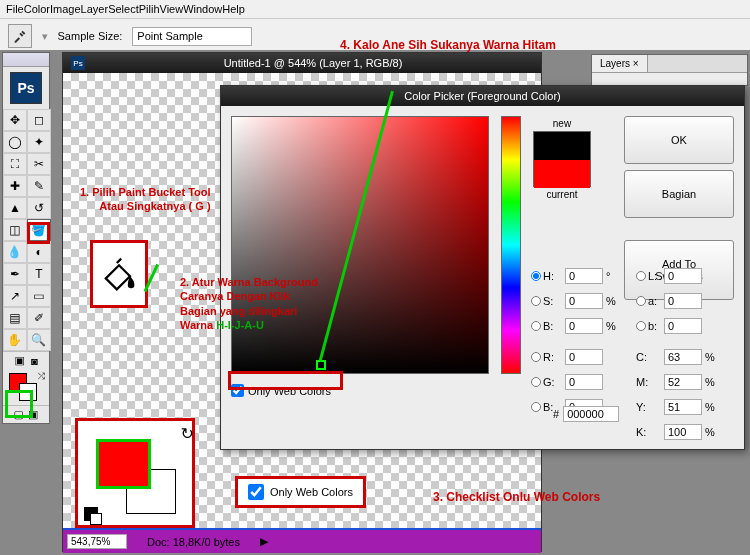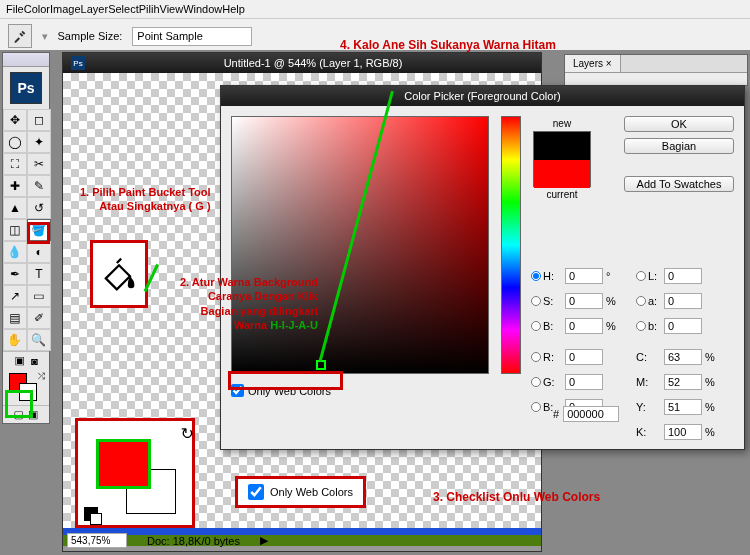--- a/index.html
+++ b/index.html
@@ -18,38 +18,38 @@
 .toolbtn{width:24px;height:22px;border:1px solid #ccc;background:#e8e8e8;display:flex;align-items:center;justify-content:center;font-size:12px}
 .toolbtn.sel{background:#fff;border:1px solid #666}
 .swatches{padding:4px;position:relative;height:36px}
 .fg-sw{width:18px;height:18px;background:red;border:1px solid #000;position:absolute;left:6px;top:4px}
 .bg-sw{width:18px;height:18px;background:#fff;border:1px solid #000;position:absolute;left:16px;top:14px}
 .sw-arrow{position:absolute;right:4px;top:2px;font-size:9px}
 .doc-window{position:absolute;left:62px;top:2px;width:480px;height:500px;background:#999;border:1px solid #333}
 .doc-title{background:linear-gradient(#3a3a3a,#1a1a1a);color:#fff;padding:3px 8px;font-size:11px;text-align:center;display:flex;align-items:center;gap:8px}
 .doc-title .ico{width:14px;height:14px;background:#0a3a6e;color:#fff;font-size:8px;display:flex;align-items:center;justify-content:center}
 .canvas-area{position:relative;height:455px;background-image:repeating-conic-gradient(#ccc 0 25%,#fff 0 50%);background-size:16px 16px}
-.statusbar{background:#4d7c0f;padding:2px 4px;display:flex;align-items:center;gap:20px;border-top:7px solid #1d4ed8;font-size:10px;height:18px}
+.statusbar{background:#a21caf;padding:2px 4px;display:flex;align-items:center;gap:20px;border-top:2px solid #1d4ed8;font-size:10px;height:25px}
 .zoom-input{border:1px solid #aaa;padding:1px 3px;width:60px;font-size:10px}
-.layers-panel{position:absolute;right:2px;top:4px;width:184px;background:#ededed;border:1px solid #666}
+.layers-panel{position:absolute;right:2px;top:4px;width:157px;background:#ededed;border:1px solid #666}
 .layers-tab{display:flex;background:#ddd;border-bottom:1px solid #999}
 .layers-tab span{padding:3px 8px;background:#ededed;border-right:1px solid #999;font-size:10px}
 .color-picker{position:absolute;left:220px;top:85px;width:525px;height:365px;background:#ededed;border:1px solid #333;box-shadow:3px 3px 8px rgba(0,0,0,.4);z-index:10}
 .cp-title{background:linear-gradient(#3a3a3a,#1a1a1a);color:#fff;padding:4px;text-align:center;font-size:11px}
 .cp-body{padding:10px;position:relative;height:340px}
 .cp-field{position:absolute;left:10px;top:10px;width:258px;height:258px;background:linear-gradient(to bottom,rgba(0,0,0,0),#000),linear-gradient(to right,#fff,#f00);border:1px solid #666}
 .cp-marker{position:absolute;width:10px;height:10px;border:2px solid #0f0;border-radius:0;left:84px;bottom:3px}
 .hue-strip{position:absolute;left:280px;top:10px;width:20px;height:258px;background:linear-gradient(to bottom,#f00,#ff0,#0f0,#0ff,#00f,#f0f,#f00);border:1px solid #666}
 .preview{position:absolute;left:312px;top:12px;text-align:center}
 .preview .lbl{font-size:10px;margin-bottom:2px}
 .prev-box{width:58px;height:56px;border:1px solid #666}
 .prev-new{height:28px;background:#000}
 .prev-cur{height:28px;background:#f00}
 .btns{position:absolute;right:10px;top:10px;display:flex;flex-direction:column;gap:6px}
-.btn{width:110px;padding:1px;background:linear-gradient(#fdfdfd,#e4e4e4);border:1px solid #888;border-radius:3px;text-align:center;font-size:11px}
+.btn{width:110px;padding:17px;background:linear-gradient(#fdfdfd,#e4e4e4);border:1px solid #888;border-radius:3px;text-align:center;font-size:11px}
 .num-inputs{position:absolute;left:310px;top:160px;font-size:11px}
 .num-row{display:flex;align-items:center;margin-bottom:5px;height:20px}
 .num-row label{width:34px;display:flex;align-items:center;gap:2px}
 .num-row input[type=text]{width:38px;border:1px solid #aaa;padding:1px 3px;font-size:11px}
 .num-row .unit{margin-left:3px;width:10px}
 .rcol{position:absolute;left:415px;top:160px}
 .rcol .num-row label{width:28px}
 .hex-row{position:absolute;left:332px;top:300px;display:flex;align-items:center;gap:4px}
 .hex-row input{width:56px;border:1px solid #aaa;padding:1px 3px;font-size:11px}
 .owc{position:absolute;left:10px;top:278px;display:flex;align-items:center;gap:4px;font-size:11px}
@@ -300,21 +300,21 @@
 
 <div class="owc">
         <input type="checkbox" checked="" style="">
         <span>Only Web Colors</span>
       </div>
 </div>
 </div>
 
 <div class="anno" style="left:340px;top:38px">4. Kalo Ane Sih Sukanya Warna Hitam</div>
 <div class="anno" style="left:80px;top:185px;text-align:right;line-height:1.2"><span>1. Pilih Paint Bucket Tool</span><br><span>Atau Singkatnya ( G )</span></div>
-<div class="anno" style="left:180px;top:275px;text-align:right;line-height:1.2"><span>2. Atur Warna Background</span><br><span>Caranya Dengan Klik</span><br><span>Bagian yang dilingkari</span><br><span>Warna </span><span class="green-text">H-I-J-A-U</span></div>
+<div class="anno" style="left:180px;top:275px;text-align:left;line-height:1.2"><span>2. Atur Warna Background</span><br><span>Caranya Dengan Klik</span><br><span>Bagian yang dilingkari</span><br><span>Warna </span><span class="green-text">H-I-J-A-U</span></div>
 <div class="anno" style="left:433px;top:490px">3. Checklist Onlu Web Colors</div>
 
 <div class="anno-box" style="left:27px;top:222px;width:23px;height:22px"></div>
 <div class="anno-box2" style="left:5px;top:390px;width:28px;height:28px"></div>
 <div class="anno-box" style="left:228px;top:371px;width:115px;height:19px"></div>
 
 <div class="bigbucket">
     <svg viewBox="0 0 40 40">
       <path d="M8 24 L20 12 L30 22 L18 34 Z" fill="none" stroke="#000" stroke-width="2"></path>
       <path d="M30 22 Q34 26 34 30 Q34 33 31 33 Q28 33 28 30 Q28 26 30 22" fill="#000"></path>

